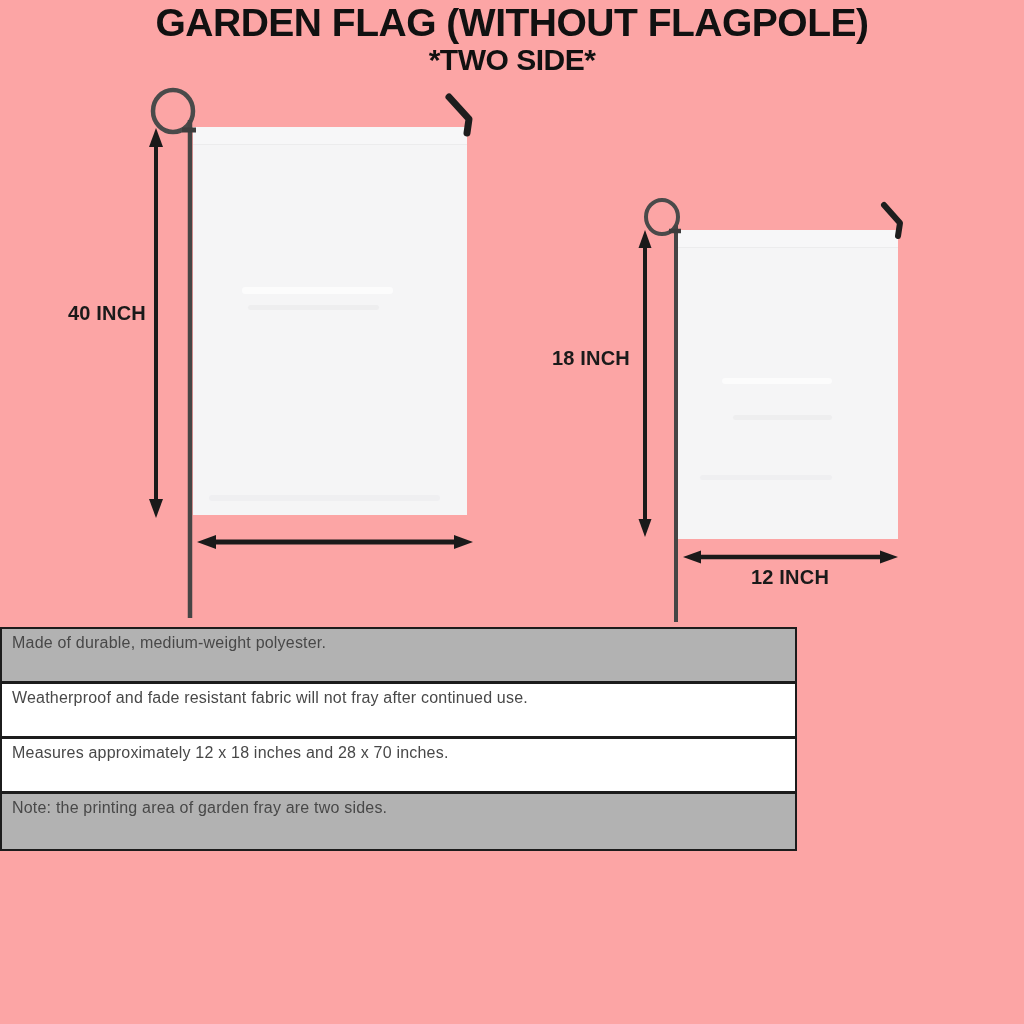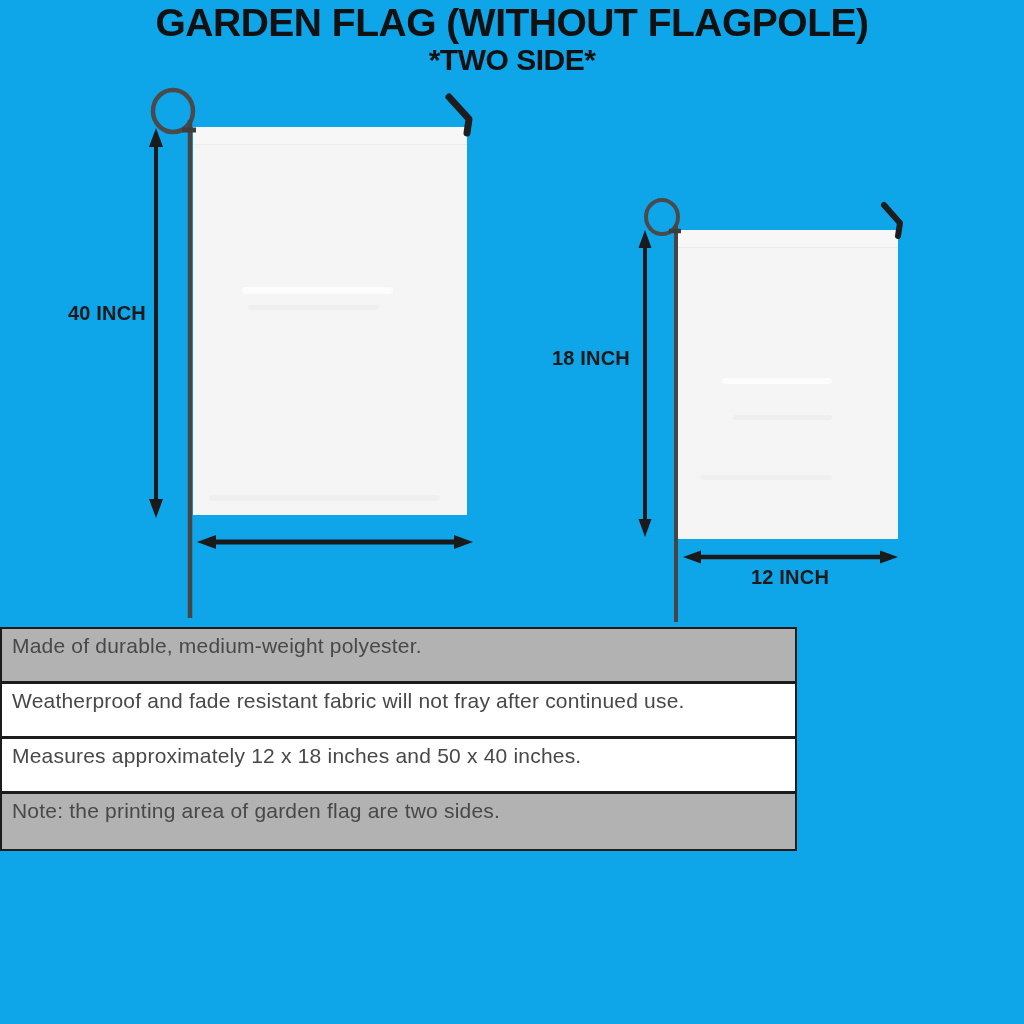--- a/index.html
+++ b/index.html
@@ -6,21 +6,21 @@
   html, body { background: #ffffff; }
   body {
     font-family: "Liberation Sans", sans-serif;
     width: 1024px; height: 1024px;
     position: relative;
     overflow: hidden;
   }
   .canvas {
     position: absolute; left: 0; top: 0;
     width: 1024px; height: 1024px;
-    background: #0ea5e9;
+    background: #fca5a5;
   }
 
   
   .title-block {
     position: absolute; top: 2px; left: 0; width: 1024px;
     text-align: center;
     color: #111111;
   }
   .title-line1 {
     font-size: 39px; font-weight: 800; letter-spacing: -0.5px;
@@ -76,21 +76,21 @@
   
   .features-panel {
     position: absolute; left: 0; top: 627px;
     width: 797px;
     border: 2px solid #1c1c1c;
     background: #ffffff;
   }
   .feature-row {
     height: 55px;
     padding: 5px 10px 0 10px;
-    font-size: 21px;
+    font-size: 16px;
     font-weight: 300;
     color: #484848;
     letter-spacing: 0.2px;
     border-bottom: 3px solid #1c1c1c;
     overflow: hidden;
   }
   .feature-row:last-child { border-bottom: none; }
   .feature-row.shaded { background: #b2b2b2; }
   .feature-row.plain  { background: #ffffff; }
 </style>
@@ -169,20 +169,20 @@
   <div class="dim-label dim-12">12 INCH</div>
 
   <div class="features-panel">
     <div class="feature-row shaded">
       <span>Made of durable, medium-weight polyester.</span>
     </div>
     <div class="feature-row plain">
       <span>Weatherproof and fade resistant fabric will not fray after continued use.</span>
     </div>
     <div class="feature-row plain">
-      <span>Measures approximately 12 x 18 inches and 50 x 40 inches.</span>
+      <span>Measures approximately 12 x 18 inches and 28 x 70 inches.</span>
     </div>
     <div class="feature-row shaded">
-      <span>Note: the printing area of garden flag are two sides.</span>
+      <span>Note: the printing area of garden fray are two sides.</span>
     </div>
   </div>
 
 </div>
 
 </body></html>

